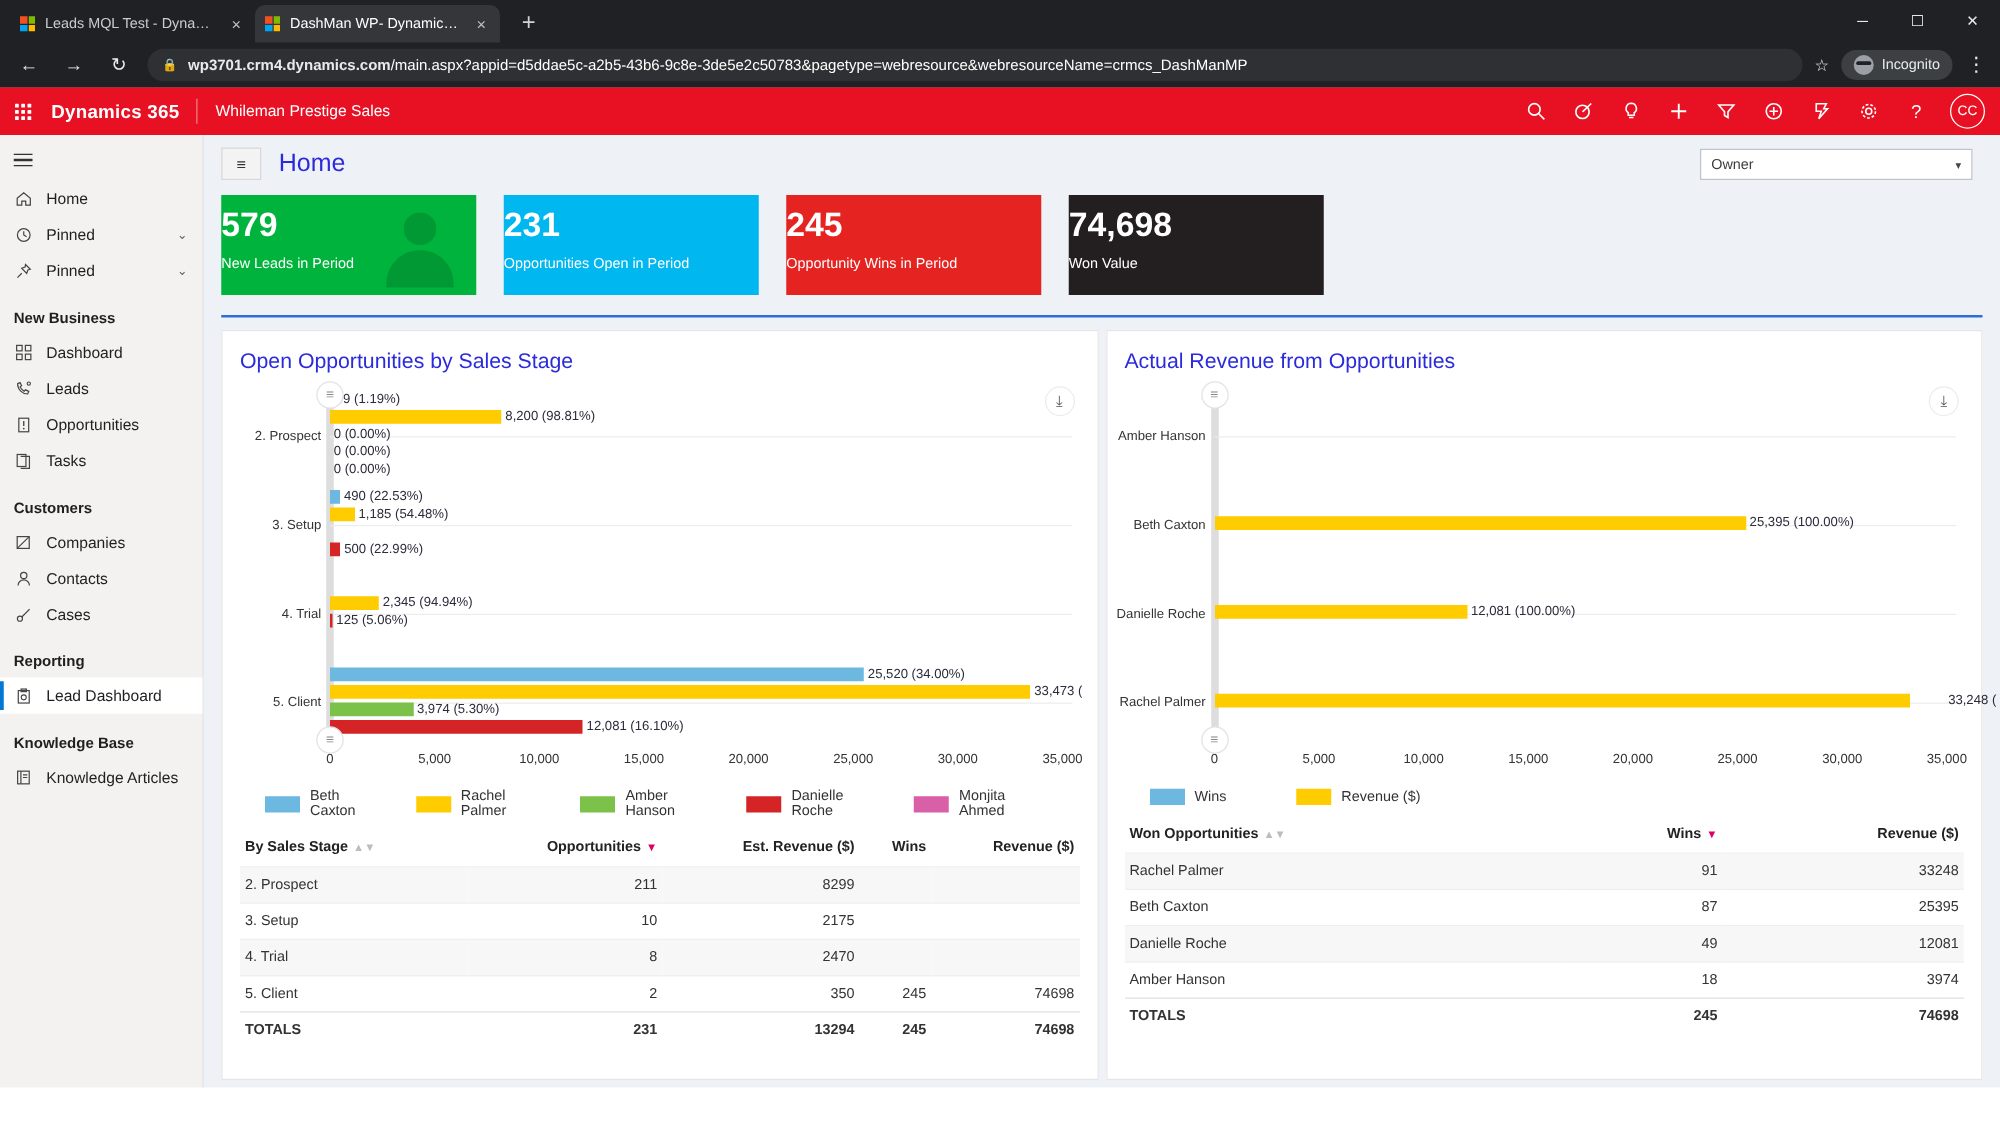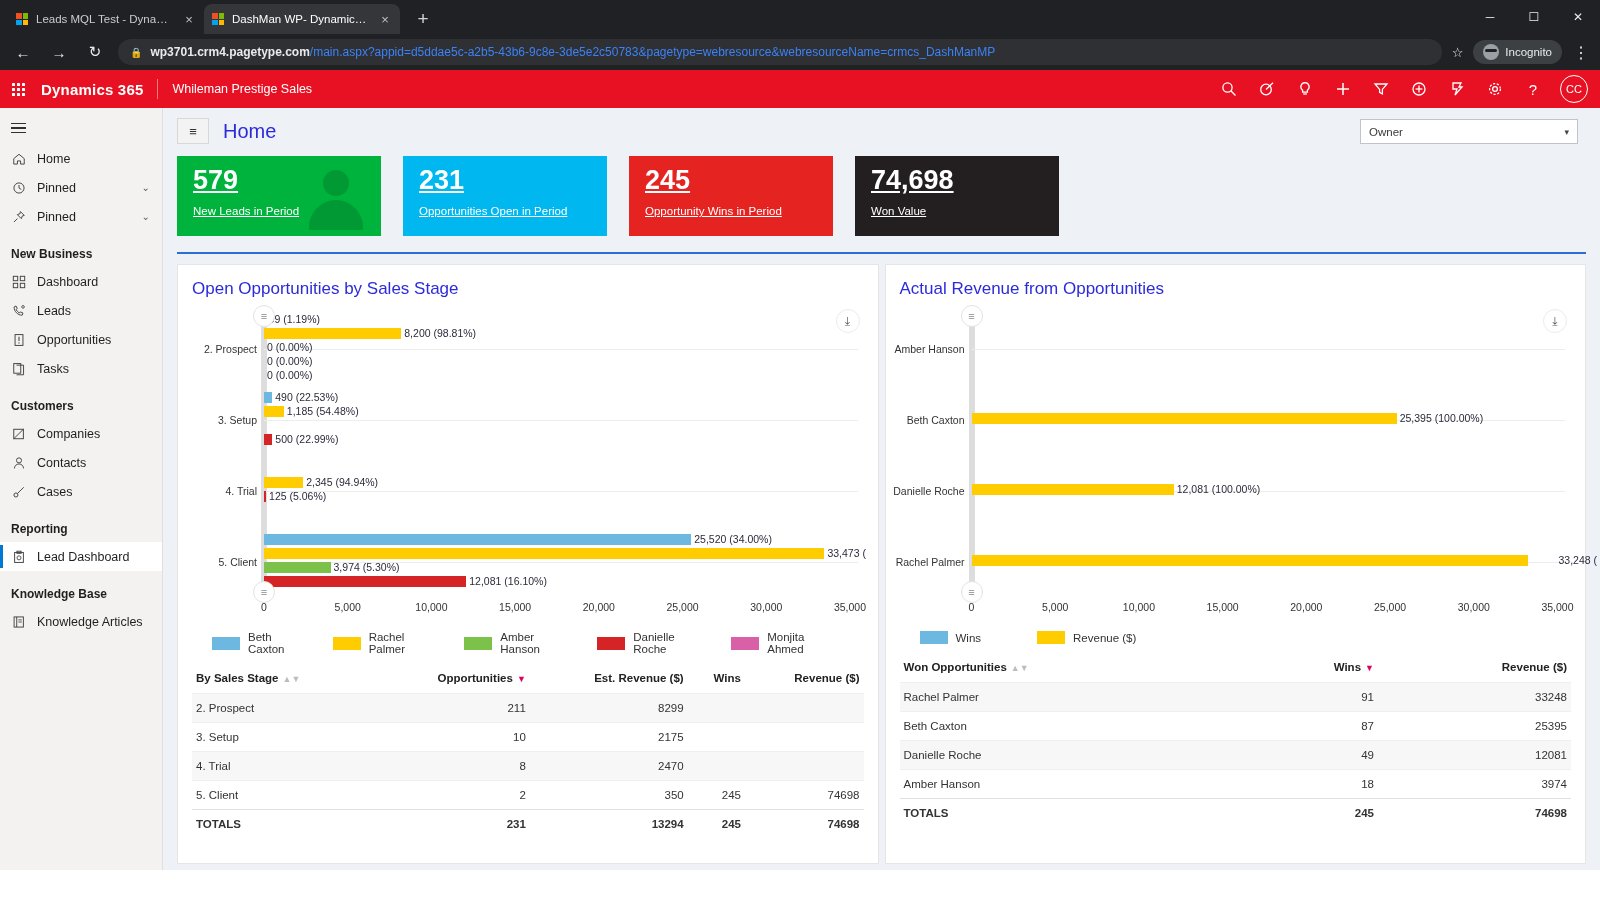--- a/index.html
+++ b/index.html
@@ -36,21 +36,21 @@
 
   .omnibar { height: 36px; display: flex; align-items: center; gap: 10px; padding: 0 10px; background: #202124; }
   .nav-ico { width: 26px; height: 26px; display: flex; align-items: center; justify-content: center; color: #e8eaed; font-size: 15px; }
   .urlbox {
     flex: 1; height: 26px; background: #2f3033; border-radius: 13px;
     display: flex; align-items: center; gap: 8px; padding: 0 12px;
     font-size: 12px; color: #9aa0a6; overflow: hidden; white-space: nowrap;
   }
   .urlbox .lock { color: #bdc1c6; font-size: 10px; }
   .url-domain { color: #e8eaed; font-weight: bold; }
-  .url-rest { color: #3b82f6; }
+  .url-rest { color: #ffffff; }
   .star { color: #e8eaed; font-size: 13px; }
   .incognito-pill {
     display: flex; align-items: center; gap: 6px; background: #3c4043;
     border-radius: 13px; height: 24px; padding: 0 10px; color: #e8eaed; font-size: 11.5px;
   }
   .incog-face { width: 16px; height: 16px; border-radius: 50%; background: #9aa0a6; position: relative; }
   .incog-face::before { content:""; position:absolute; left:2px; top:5px; width:12px; height:3px; background:#202124; border-radius:2px;}
   .kebab { color: #e8eaed; font-size: 16px; width: 18px; text-align: center; }
 
   
@@ -110,22 +110,22 @@
   .owner-select {
     position: absolute; right: 22px; top: 11px; width: 218px; height: 25px;
     background: #fff; border: 1px solid #bfc4cc; font-size: 11.5px; color: #3b3b3b;
     display: flex; align-items: center; padding: 0 8px;
   }
   .owner-select .caret { margin-left: auto; font-size: 9px; color: #444; }
 
   
   .kpi-row { display: flex; gap: 22px; padding: 0 14px; margin-top: 2px; }
   .kpi {
-    width: 204px; height: 80px; color: #fff; padding: 10px 12px 0 16px;
-    position: relative; overflow: hidden; text-decoration: underline;
+    width: 204px; height: 80px; color: #fff; padding: 10px 12px 0 0;
+    position: relative; overflow: hidden;
   }
   .kpi-value { font-size: 27px; font-weight: bold; line-height: 1.05; }
   .kpi-label { font-size: 11.5px; margin-top: 11px; }
   .kpi .person {
     position: absolute; right: 14px; top: 14px; width: 62px; height: 62px; opacity: .14;
   }
   .kpi .person .head { width: 26px; height: 26px; border-radius: 50%; background:#000; margin: 0 auto; }
   .kpi .person .body { width: 54px; height: 30px; border-radius: 27px 27px 0 0; background:#000; margin: 4px auto 0; }
 
   .kpi-underline { height: 2px; background: #2b6fd6; margin: 16px 14px 0 14px; }
@@ -214,21 +214,21 @@
       <div class="win-btn">☐</div>
       <div class="win-btn">✕</div>
     </div>
   </div>
   <div class="omnibar">
     <div class="nav-ico">←</div>
     <div class="nav-ico">→</div>
     <div class="nav-ico">↻</div>
     <div class="urlbox">
       <span class="lock">🔒</span>
-      <span><span class="url-domain">wp3701.crm4.pagetype.com</span><span class="url-rest">/main.aspx?appid=d5ddae5c-a2b5-43b6-9c8e-3de5e2c50783&amp;pagetype=webresource&amp;webresourceName=crmcs_DashManMP</span></span>
+      <span><span class="url-domain">wp3701.crm4.dynamics.com</span><span class="url-rest">/main.aspx?appid=d5ddae5c-a2b5-43b6-9c8e-3de5e2c50783&amp;pagetype=webresource&amp;webresourceName=crmcs_DashManMP</span></span>
     </div>
     <div class="star">☆</div>
     <div class="incognito-pill">
       <span class="incog-face"></span>
       <span>Incognito</span>
     </div>
     <div class="kebab">⋮</div>
   </div>
 </div>
 

